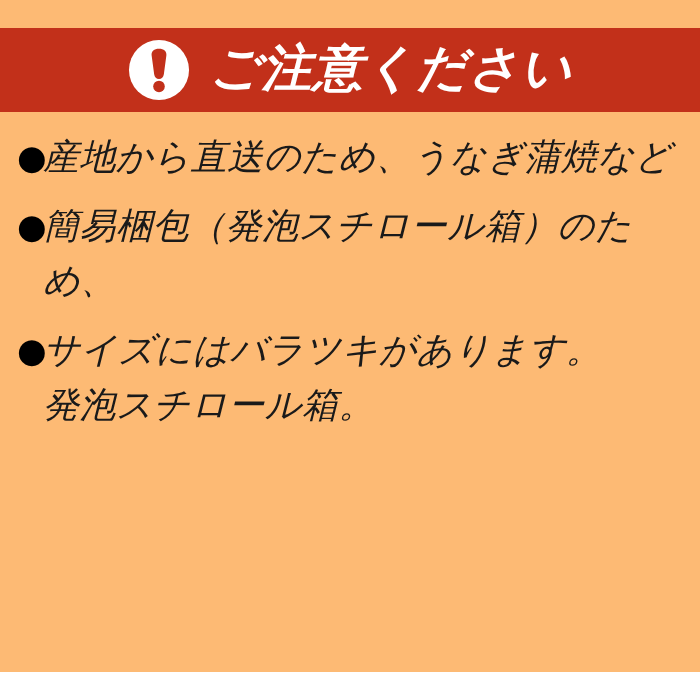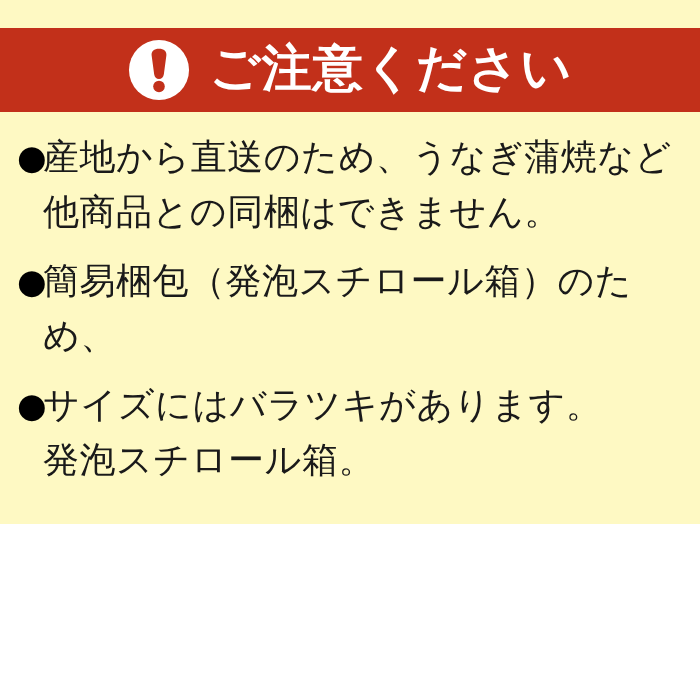--- a/index.html
+++ b/index.html
@@ -3,24 +3,25 @@
 <meta charset="utf-8">
 <style>
   html, body {
     margin: 0;
     padding: 0;
     background: #ffffff;
   }
   .page {
     position: relative;
     width: 700px;
-    height: 524px;
-    background: #fef9c3;
+    height: 672px;
+    background: #fdba74;
     overflow: hidden;
     font-family: "Liberation Serif", "DejaVu Serif", serif;
+    font-style: italic;
   }
   .banner {
     position: absolute;
     top: 28px;
     left: 0;
     width: 700px;
     height: 84px;
     background: #C2301A;
     display: flex;
     align-items: center;
@@ -84,21 +85,20 @@
     </svg>
     <div class="banner-title">ご注意ください</div>
   </div>
 
   <div class="notices">
 
     <div class="notice-item">
       <span class="bullet">●</span>
       <p class="notice-text">
         <span>産地から直送のため、うなぎ蒲焼など</span><br>
-        <span>他商品との同梱はできません。</span>
       </p>
     </div>
 
     <div class="notice-item">
       <span class="bullet">●</span>
       <p class="notice-text">
         <span>簡易梱包（発泡スチロール箱）のため、</span><br>
       </p>
     </div>
 

